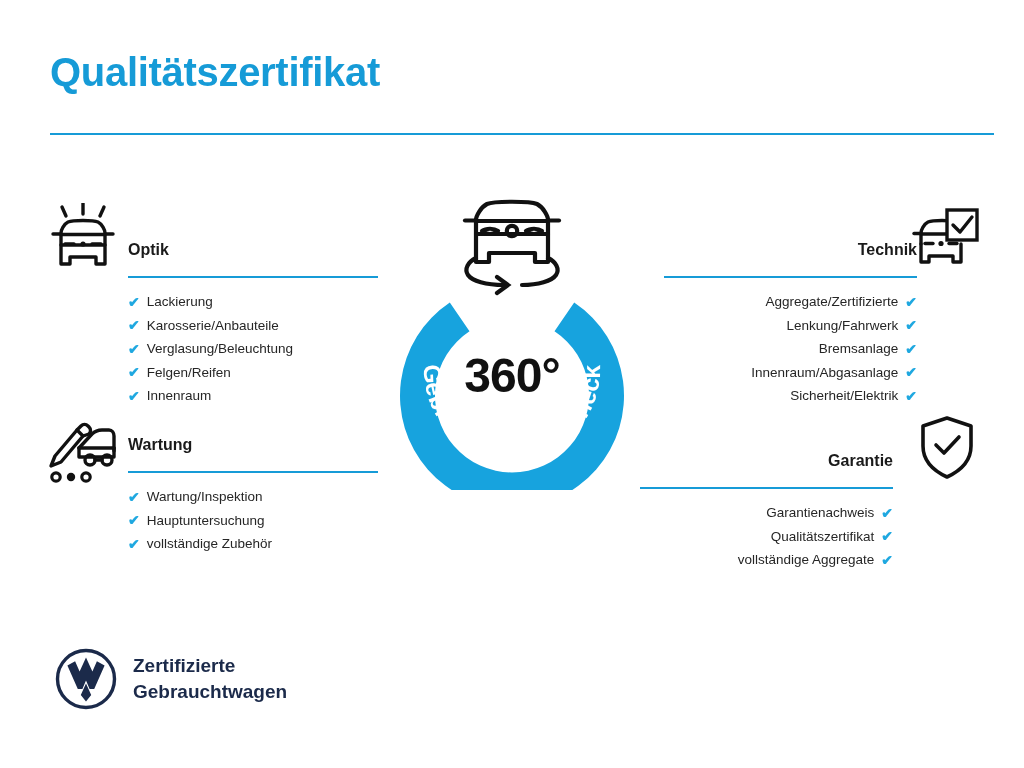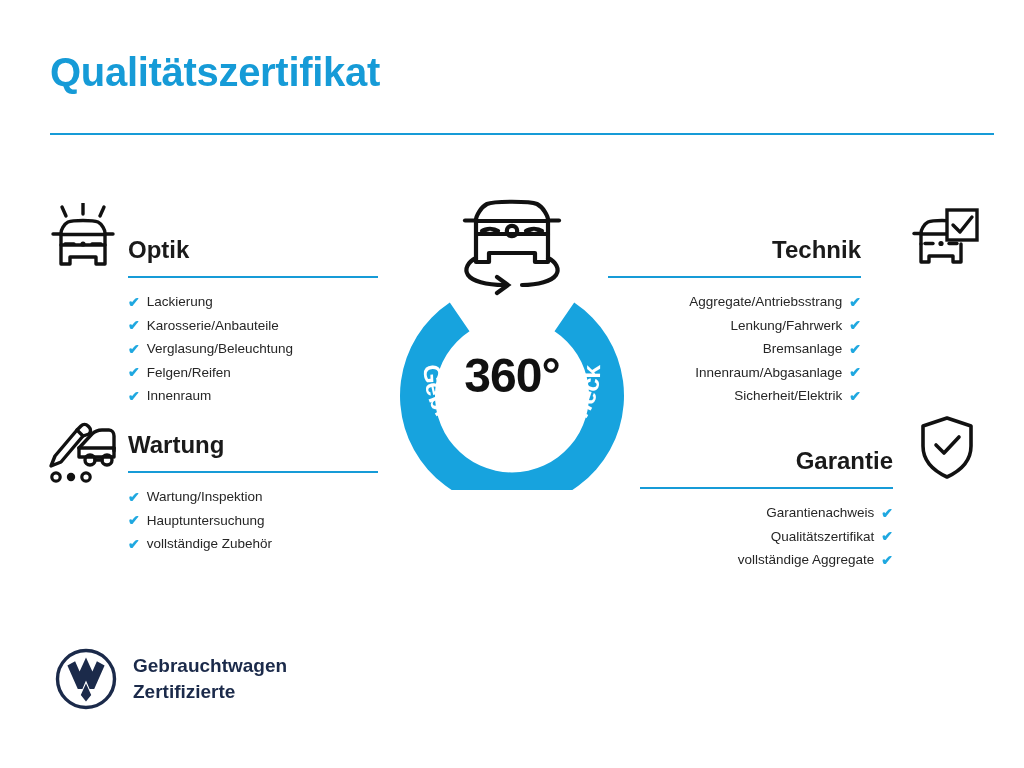--- a/index.html
+++ b/index.html
@@ -38,21 +38,21 @@
 
   
   .section {
     position: absolute;
   }
   .section-head {
     position: relative;
     height: 40px;
   }
   .section-title {
-    font-size: 24px;
+    font-size: 16px;
     font-weight: bold;
     color: #1a1a1a;
     line-height: 24px;
     white-space: nowrap;
   }
   .section-rule {
     position: absolute;
     left: 0;
     right: 0;
     bottom: 0;
@@ -88,21 +88,21 @@
   .sec-left .chk { margin-right: 7px; }
 
   
   .sec-right { width: 253px; text-align: right; }
   .sec-right .section-title { text-align: right; }
   .sec-right .check-list li { justify-content: flex-end; }
   .sec-right .chk { margin-left: 7px; order: 2; }
 
   #sec-optik    { left: 128px; top: 238px; }
   #sec-wartung  { left: 128px; top: 433px; }
-  #sec-technik  { left: 608px; top: 238px; }
+  #sec-technik  { left: 664px; top: 238px; }
   #sec-garantie { left: 640px; top: 449px; }
 
   
   .sec-icon {
     position: absolute;
   }
   #icon-optik    { left: 46px;  top: 203px; }
   #icon-wartung  { left: 46px;  top: 418px; }
   #icon-technik  { left: 908px; top: 208px; }
   #icon-garantie { left: 918px; top: 415px; }
@@ -265,21 +265,21 @@
 </div>
 
 <div class="section sec-right" id="sec-technik">
   <div class="section-head">
     <div class="section-title">Technik</div>
     <div class="section-rule"></div>
   </div>
   <ul class="check-list">
     <li>
         <span class="chk">✔</span>
-        <span>Aggregate/Antriebsstrang</span>
+        <span>Aggregate/Zertifizierte</span>
       </li>
     <li>
         <span class="chk">✔</span>
         <span>Lenkung/Fahrwerk</span>
       </li>
     <li>
         <span class="chk">✔</span>
         <span>Bremsanlage</span>
       </li>
     <li>
@@ -349,16 +349,16 @@
   <div class="badge-360">360°</div>
 </div>
 
 <div class="footer">
   <svg width="62" height="62" viewBox="0 0 62 62" fill="none" xmlns="http://www.w3.org/2000/svg">
     <circle cx="31" cy="31" r="28.5" stroke="#1B2A4A" stroke-width="3.4" fill="none"></circle>
     <path d="M31 9.5 L37.4 23.5 L41.9 13.3 L49.6 17.5 L39.2 41 L34.6 41 L31 32.6 L27.4 41 L22.8 41 L12.4 17.5 L20.1 13.3 L24.6 23.5 Z
              M31 35.5 L36.2 47 L31 53.5 L25.8 47 Z" fill="#1B2A4A"></path>
   </svg>
   <div class="footer-text">
+    <div>Zertifizierte</div>
     <div>Gebrauchtwagen</div>
-    <div>Zertifizierte</div>
   </div>
 </div>
 
 </body></html>

